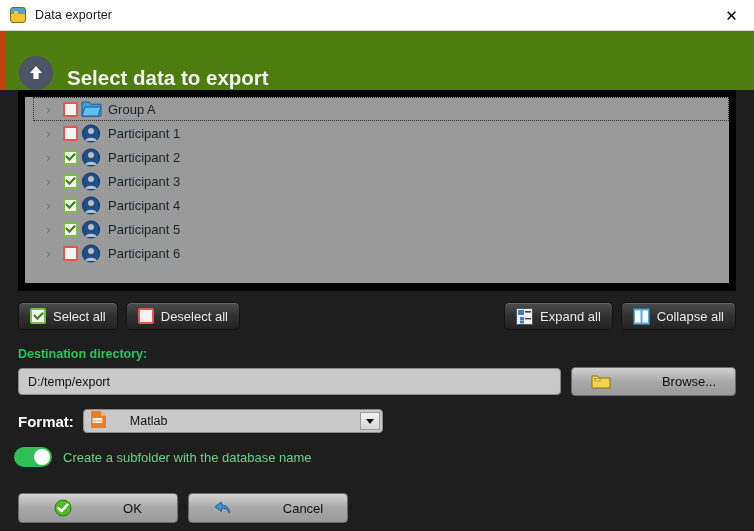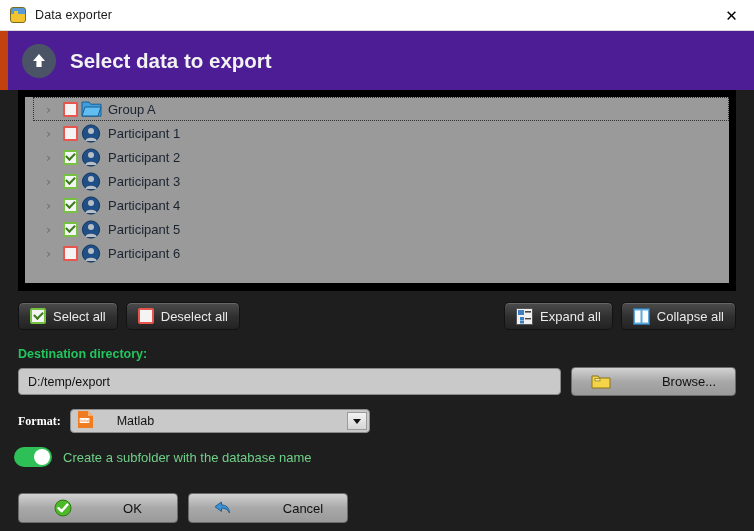--- a/index.html
+++ b/index.html
@@ -36,23 +36,23 @@
   .close-btn {
     position: absolute; right: 0; top: 0;
     width: 45px; height: 30px;
     display: flex; align-items: center; justify-content: center;
     color: #000; font-size: 15px; line-height: 1;
     cursor: pointer;
   }
 
   
   .header {
-    height: 59px; background: #4c1d95;
-    display: flex; align-items: center; padding-left: 14px;
-    border-left: 8px solid #c2410c;
+    height: 59px; background: #4d7c0f;
+    display: flex; align-items: flex-end; padding-left: 14px;
+    border-left: 5px solid #c2410c;
   }
   .up-circle {
     width: 34px; height: 34px; border-radius: 50%;
     background: #4a5466; flex: none;
     display: flex; align-items: center; justify-content: center;
   }
   .up-circle svg { display: block; }
   .header-title {
     margin-left: 14px; font-size: 20.5px; font-weight: bold;
     color: #f2f2f2;
@@ -144,21 +144,21 @@
     background: linear-gradient(#d2d2d2, #a8a8a8 50%, #9a9a9a);
     border: 1px solid #6b6b6b;
     display: inline-flex; align-items: center; justify-content: center;
     color: #101010; font-size: 13px; cursor: pointer; gap: 44px;
   }
   .browse-btn { width: 165px; margin-left: 10px; }
   .lbtn .bicon { margin-right: 7px; display: flex; }
 
   
   .fmt-row { display: flex; align-items: center; margin: 13px 0 0 18px; }
-  .fmt-label { font-size: 12px; font-weight: bold; color: #fff; margin-right: 9px; font-family: Liberation Serif, serif; }
+  .fmt-label { font-size: 15px; font-weight: bold; color: #fff; margin-right: 9px; }
   .combo {
     width: 300px; height: 24px; border-radius: 4px;
     background: #c9c9c9; border: 1px solid #8a8a8a;
     display: flex; align-items: center; cursor: pointer;
     position: relative; padding-left: 6px; gap: 16px;
   }
   .combo-text { margin-left: 7px; font-size: 12.5px; color: #111; }
   .combo-arrow {
     position: absolute; right: 2px; top: 2px; bottom: 2px; width: 20px;
     background: linear-gradient(#f2f2f2, #d6d6d6);

